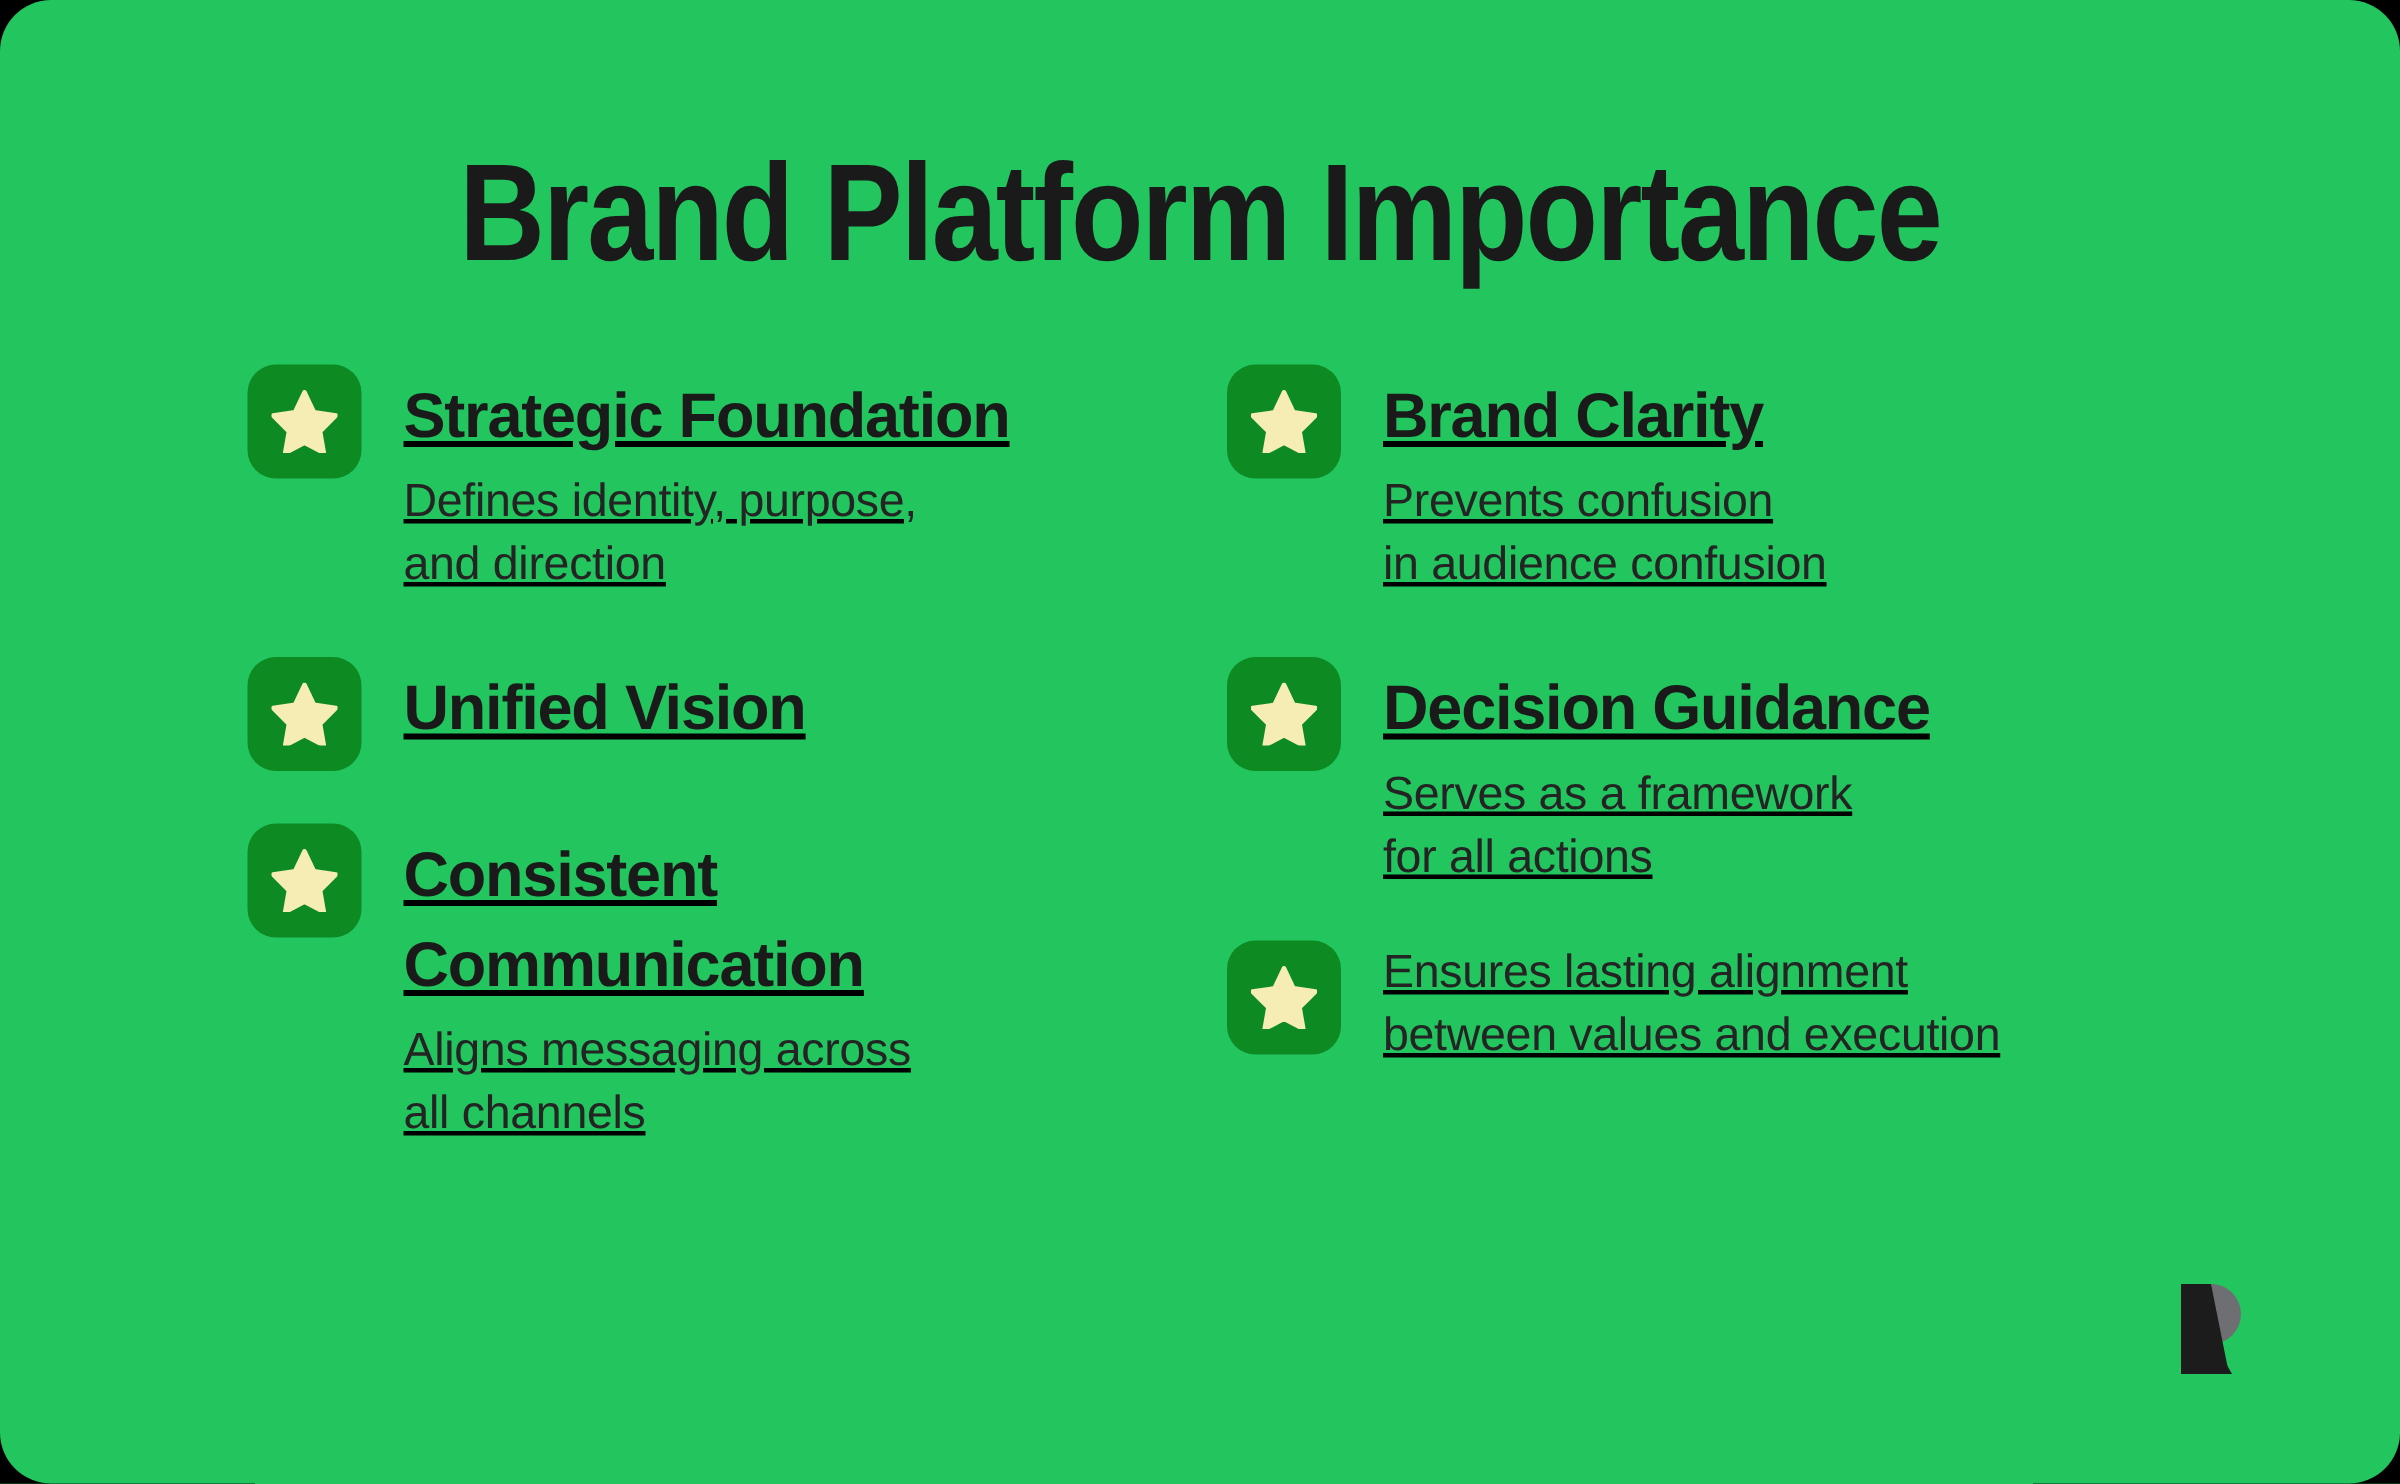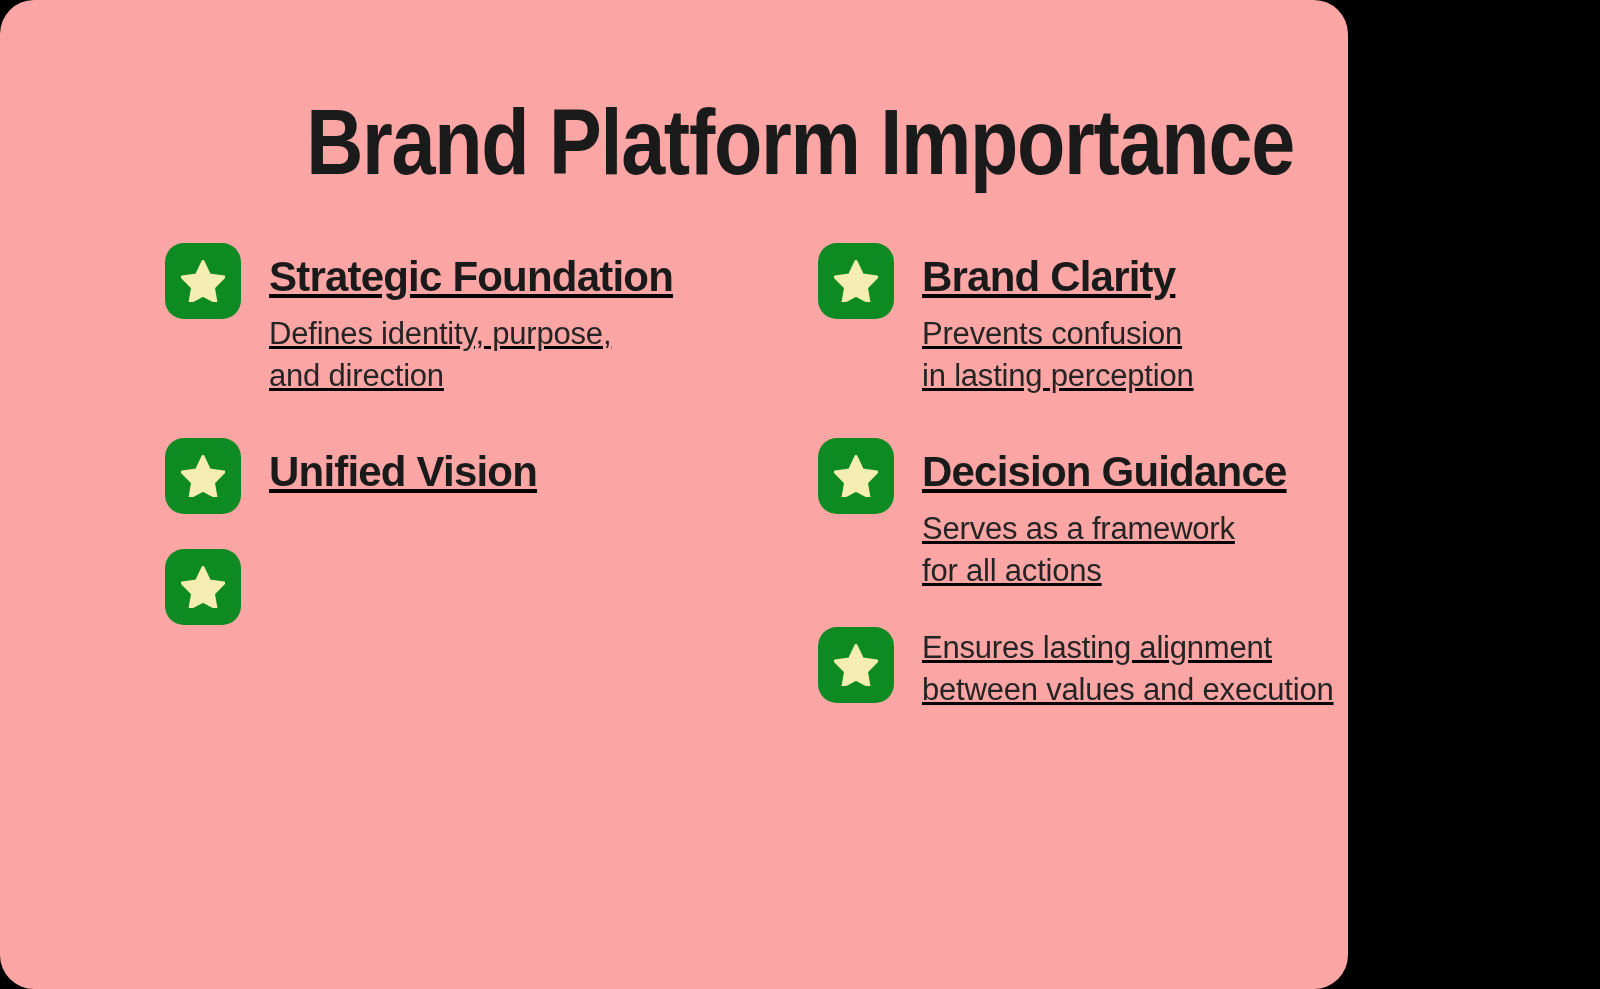--- a/index.html
+++ b/index.html
@@ -11,23 +11,23 @@
     width: 1600px;
     height: 989px;
     overflow: hidden;
     font-family: "Liberation Sans", sans-serif;
   }
 
   #canvas {
     position: absolute;
     left: 0;
     top: 0;
-    width: 1348px;
+    width: 1600px;
     height: 989px;
-    background: #fca5a5;
+    background: #22c55e;
     border-radius: 34px;
     overflow: hidden;
   }
 
   
   #title {
     position: absolute;
     left: 0;
     top: 96px;
     width: 1600px;
@@ -153,36 +153,42 @@
         <div class="item-title">Unified Vision</div>
       </div>
     </div>
 
     <div class="item">
       <div class="badge">
         <svg width="44" height="42" viewBox="0 0 44 42">
           <path d="M22 1.5 L28.4 14.9 L43 17 L32.4 27.6 L34.9 42 L22 35.1 L9.1 42 L11.6 27.6 L1 17 L15.6 14.9 Z" fill="#F5EDB3" stroke="#F5EDB3" stroke-width="3" stroke-linejoin="round"></path>
         </svg>
       </div>
+      <div class="item-body">
+        <div class="item-title wrap">Consistent
+Communication</div>
+        <div class="item-desc">Aligns messaging across
+all channels</div>
+      </div>
     </div>
 
   </div>
 
   <div class="column" id="col-right">
 
     <div class="item">
       <div class="badge">
         <svg width="44" height="42" viewBox="0 0 44 42">
           <path d="M22 1.5 L28.4 14.9 L43 17 L32.4 27.6 L34.9 42 L22 35.1 L9.1 42 L11.6 27.6 L1 17 L15.6 14.9 Z" fill="#F5EDB3" stroke="#F5EDB3" stroke-width="3" stroke-linejoin="round"></path>
         </svg>
       </div>
       <div class="item-body">
         <div class="item-title">Brand Clarity</div>
         <div class="item-desc">Prevents confusion
-in lasting perception</div>
+in audience confusion</div>
       </div>
     </div>
 
     <div class="item">
       <div class="badge">
         <svg width="44" height="42" viewBox="0 0 44 42">
           <path d="M22 1.5 L28.4 14.9 L43 17 L32.4 27.6 L34.9 42 L22 35.1 L9.1 42 L11.6 27.6 L1 17 L15.6 14.9 Z" fill="#F5EDB3" stroke="#F5EDB3" stroke-width="3" stroke-linejoin="round"></path>
         </svg>
       </div>
       <div class="item-body">

